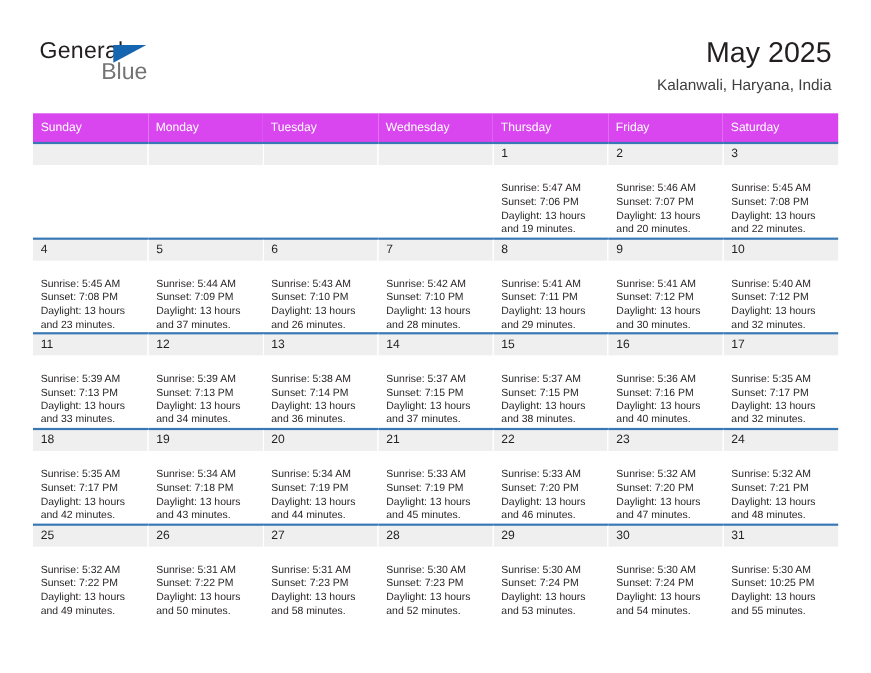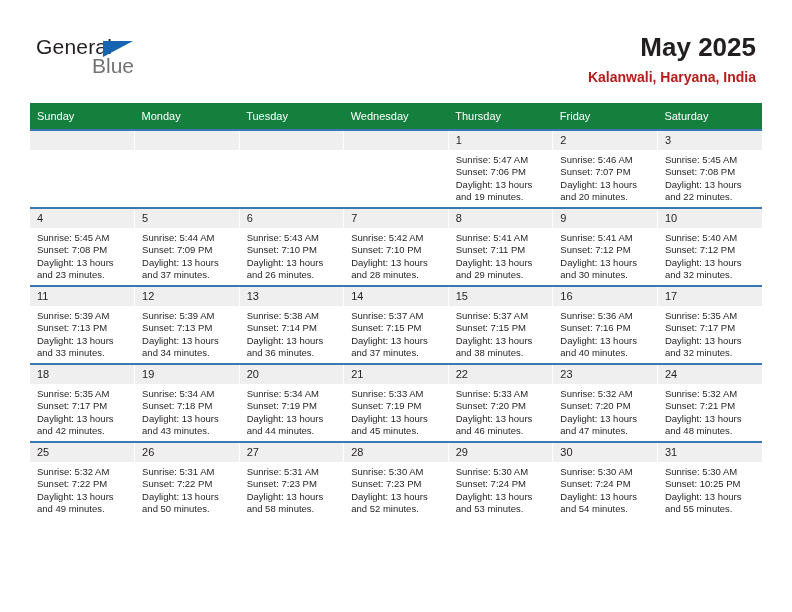--- a/index.html
+++ b/index.html
@@ -60,47 +60,46 @@
     top: 19px;
     font-size: 21px;
     color: #737373;
     line-height: 22px;
   }
   .title-block {
     position: absolute;
     right: 36px;
     top: 32px;
     text-align: right;
-    font-weight: bold;
   }
   .cal-title {
     font-size: 26px;
     color: #231f20;
     line-height: 30px;
     white-space: nowrap;
   }
   .cal-subtitle {
     margin-top: 7px;
     font-size: 14px;
-    color: #b91c1c;
+    color: #404040;
     line-height: 17px;
     white-space: nowrap;
   }
 
   
   .calendar {
     position: absolute;
     left: 30px;
     top: 103px;
     width: 732px;
     border-collapse: collapse;
     table-layout: fixed;
   }
   .calendar th {
-    background: #15803d;
+    background: #d946ef;
     color: #ffffff;
     font-size: 11px;
     font-weight: normal;
     text-align: left;
     padding: 6px 0 6px 7px;
     height: 14px;
     border: none;
   }
   .calendar td {
     width: 104.57px;
@@ -120,21 +119,21 @@
     font-size: 11px;
     color: #231f20;
     padding: 3px 0 4px 7px;
     line-height: 12px;
     height: 12px;
   }
   .cell-empty .daynum {
     color: transparent;
   }
   .cell-body {
-    padding: 4px 6px 0 7px;
+    padding: 16px 6px 0 7px;
     font-size: 9.5px;
     line-height: 12.4px;
     color: #231f20;
   }
   .cell-body div {
     white-space: nowrap;
   }
 </style>
 </head>
 <body>

